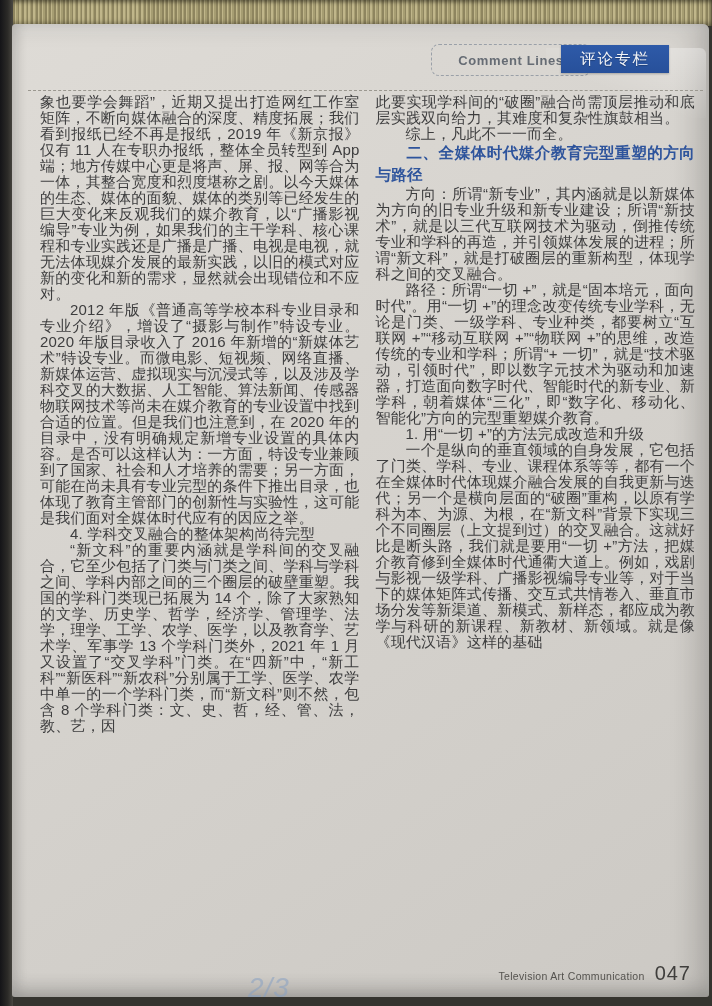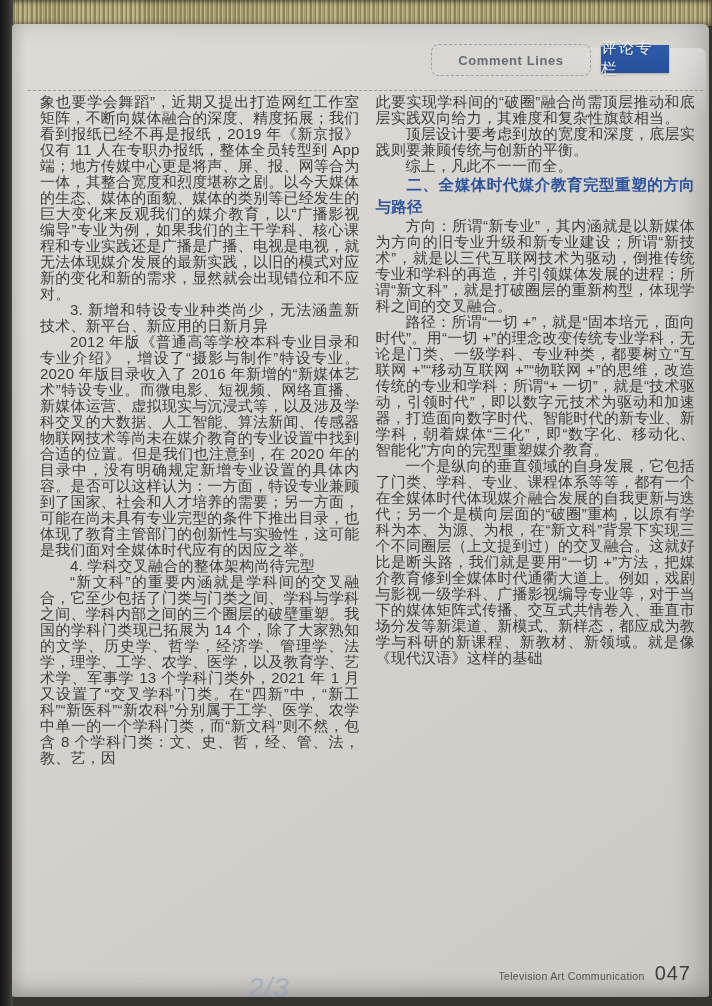--- a/index.html
+++ b/index.html
@@ -39,21 +39,21 @@
   .hdr{position:absolute;top:18px;right:40px;height:36px;}
   .hdr-box{
     position:absolute;right:78px;top:2px;width:158px;height:30px;
     border:1.5px dashed #9aa0a8;border-radius:8px;
     display:flex;align-items:center;justify-content:center;
   }
   .hdr-box span{
     font-size:13px;font-weight:bold;color:#666c74;letter-spacing:.6px;
   }
   .hdr-badge{
-    position:absolute;right:0;top:3px;width:68px;height:28px;
+    position:absolute;right:0;top:3px;width:108px;height:28px;
     background:linear-gradient(180deg,#2e5aa8,#27509a);
     color:#f2f4f8;font-size:15.5px;letter-spacing:2px;
     display:flex;align-items:center;justify-content:center;
     box-shadow:0 1px 2px rgba(0,0,0,.25);
     text-shadow:0 1px 1px rgba(0,0,0,.3);
   }
   
   .columns{
     position:absolute;left:28px;right:14px;top:70px;bottom:46px;
     display:flex;gap:16px;
@@ -105,32 +105,31 @@
   <div class="hdr">
     <div class="hdr-box">
       <span>Comment Lines</span>
     </div>
     <div class="hdr-badge">评论专栏</div>
   </div>
 
   <div class="columns">
     <div class="col">
       <p class="cont">象也要学会舞蹈”，近期又提出打造网红工作室矩阵，不断向媒体融合的深度、精度拓展；我们看到报纸已经不再是报纸，2019 年《新京报》仅有 11 人在专职办报纸，整体全员转型到 App 端；地方传媒中心更是将声、屏、报、网等合为一体，其整合宽度和烈度堪称之剧。以今天媒体的生态、媒体的面貌、媒体的类别等已经发生的巨大变化来反观我们的媒介教育，以“广播影视编导”专业为例，如果我们的主干学科、核心课程和专业实践还是广播是广播、电视是电视，就无法体现媒介发展的最新实践，以旧的模式对应新的变化和新的需求，显然就会出现错位和不应对。</p>
-      <p class="ind">3. 新增和特设专业种类尚少，无法涵盖新技术、新平台、新应用的日新月异</p>
       <p class="ind">2012 年版《普通高等学校本科专业目录和专业介绍》，增设了“摄影与制作”特设专业。2020 年版目录收入了 2016 年新增的“新媒体艺术”特设专业。而微电影、短视频、网络直播、新媒体运营、虚拟现实与沉浸式等，以及涉及学科交叉的大数据、人工智能、算法新闻、传感器物联网技术等尚未在媒介教育的专业设置中找到合适的位置。但是我们也注意到，在 2020 年的目录中，没有明确规定新增专业设置的具体内容。是否可以这样认为：一方面，特设专业兼顾到了国家、社会和人才培养的需要；另一方面，可能在尚未具有专业完型的条件下推出目录，也体现了教育主管部门的创新性与实验性，这可能是我们面对全媒体时代应有的因应之举。</p>
       <p class="ind">4. 学科交叉融合的整体架构尚待完型</p>
       <p class="ind">“新文科”的重要内涵就是学科间的交叉融合，它至少包括了门类与门类之间、学科与学科之间、学科内部之间的三个圈层的破壁重塑。我国的学科门类现已拓展为 14 个，除了大家熟知的文学、历史学、哲学，经济学、管理学、法学，理学、工学、农学、医学，以及教育学、艺术学、军事学 13 个学科门类外，2021 年 1 月又设置了“交叉学科”门类。在“四新”中，“新工科”“新医科”“新农科”分别属于工学、医学、农学中单一的一个学科门类，而“新文科”则不然，包含 8 个学科门类：文、史、哲，经、管、法，教、艺，因</p>
     </div>
     <div class="col">
       <p class="cont">此要实现学科间的“破圈”融合尚需顶层推动和底层实践双向给力，其难度和复杂性旗鼓相当。</p>
-      <p class="ind">顶层设计要考虑到放的宽度和深度，底层实践则要兼顾传统与创新的平衡。</p>
       <p class="ind">综上，凡此不一一而全。</p>
       <h3>二、全媒体时代媒介教育完型重塑的方向与路径</h3>
       <p class="ind">方向：所谓“新专业”，其内涵就是以新媒体为方向的旧专业升级和新专业建设；所谓“新技术”，就是以三代互联网技术为驱动，倒推传统专业和学科的再造，并引领媒体发展的进程；所谓“新文科”，就是打破圈层的重新构型，体现学科之间的交叉融合。</p>
       <p class="ind">路径：所谓“一切 +”，就是“固本培元，面向时代”。用“一切 +”的理念改变传统专业学科，无论是门类、一级学科、专业种类，都要树立“互联网 +”“移动互联网 +”“物联网 +”的思维，改造传统的专业和学科；所谓“+ 一切”，就是“技术驱动，引领时代”，即以数字元技术为驱动和加速器，打造面向数字时代、智能时代的新专业、新学科，朝着媒体“三化”，即“数字化、移动化、智能化”方向的完型重塑媒介教育。</p>
+      <p class="ind">1. 用“一切 +”的方法完成改造和升级</p>
       <p class="ind">一个是纵向的垂直领域的自身发展，它包括了门类、学科、专业、课程体系等等，都有一个在全媒体时代体现媒介融合发展的自我更新与迭代；另一个是横向层面的“破圈”重构，以原有学科为本、为源、为根，在“新文科”背景下实现三个不同圈层（上文提到过）的交叉融合。这就好比是断头路，我们就是要用“一切 +”方法，把媒介教育修到全媒体时代通衢大道上。例如，戏剧与影视一级学科、广播影视编导专业等，对于当下的媒体矩阵式传播、交互式共情卷入、垂直市场分发等新渠道、新模式、新样态，都应成为教学与科研的新课程、新教材、新领域。就是像《现代汉语》这样的基础</p>
     </div>
   </div>
 
   <div class="watermark">2/3</div>
 
   <div class="footer">
     <span class="journal">Television Art Communication</span>
     <span class="pagenum">047</span>
   </div>

